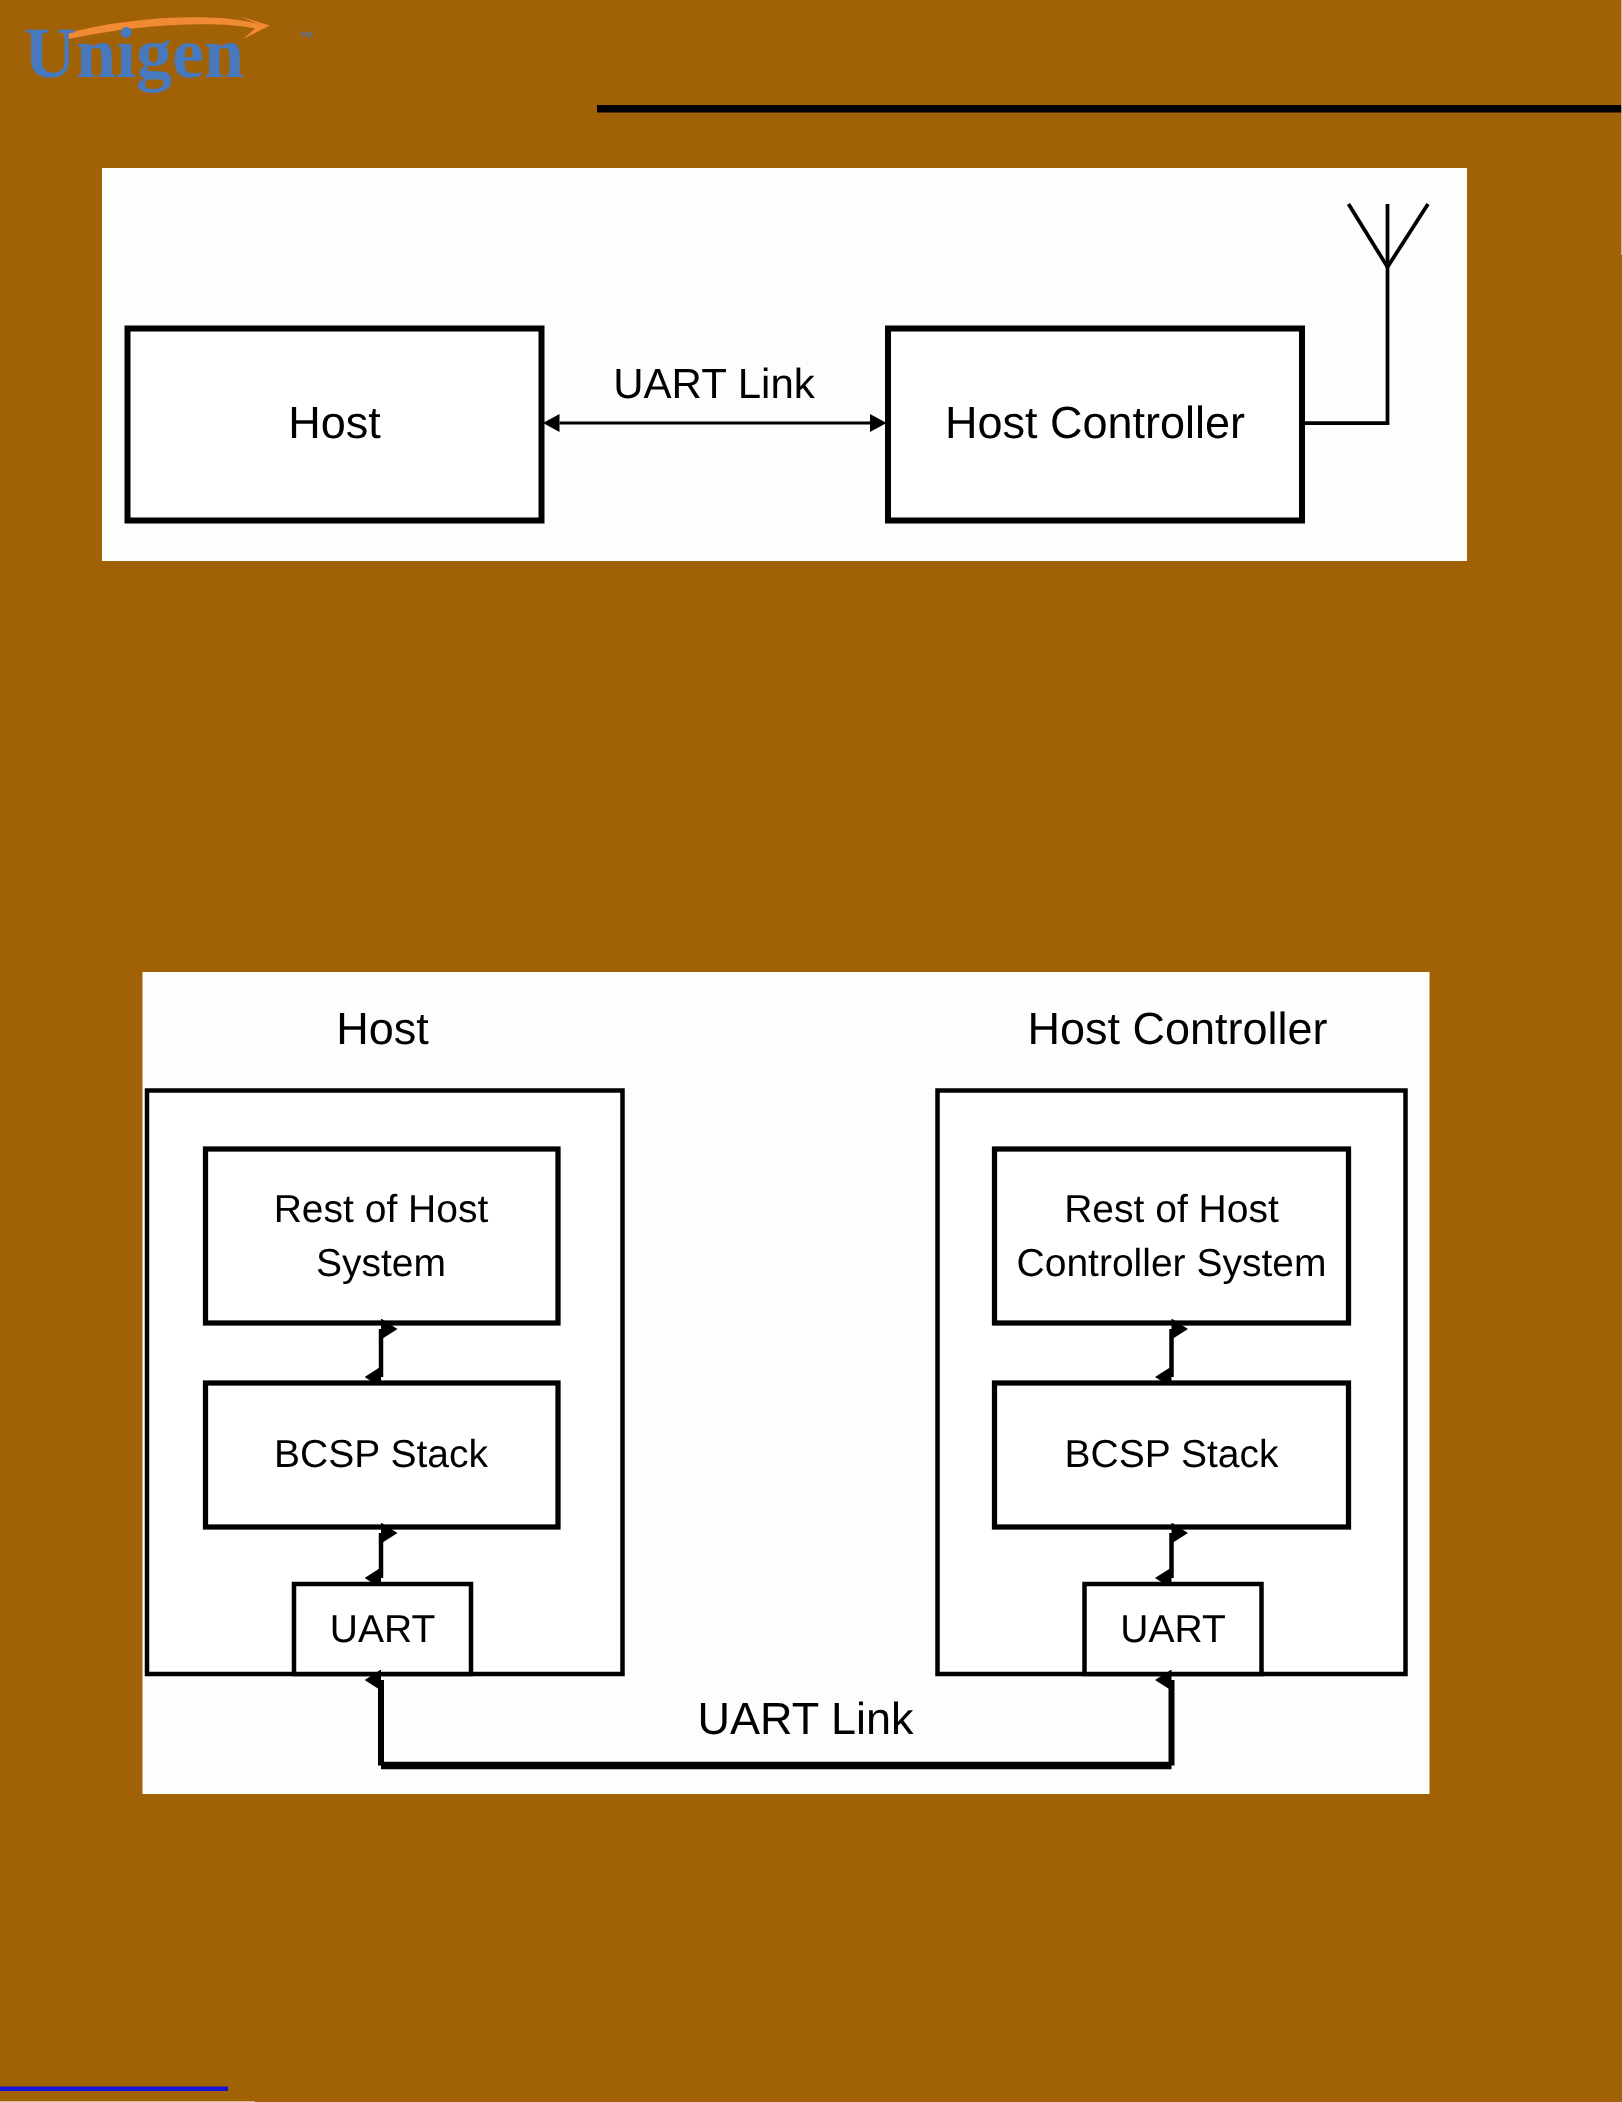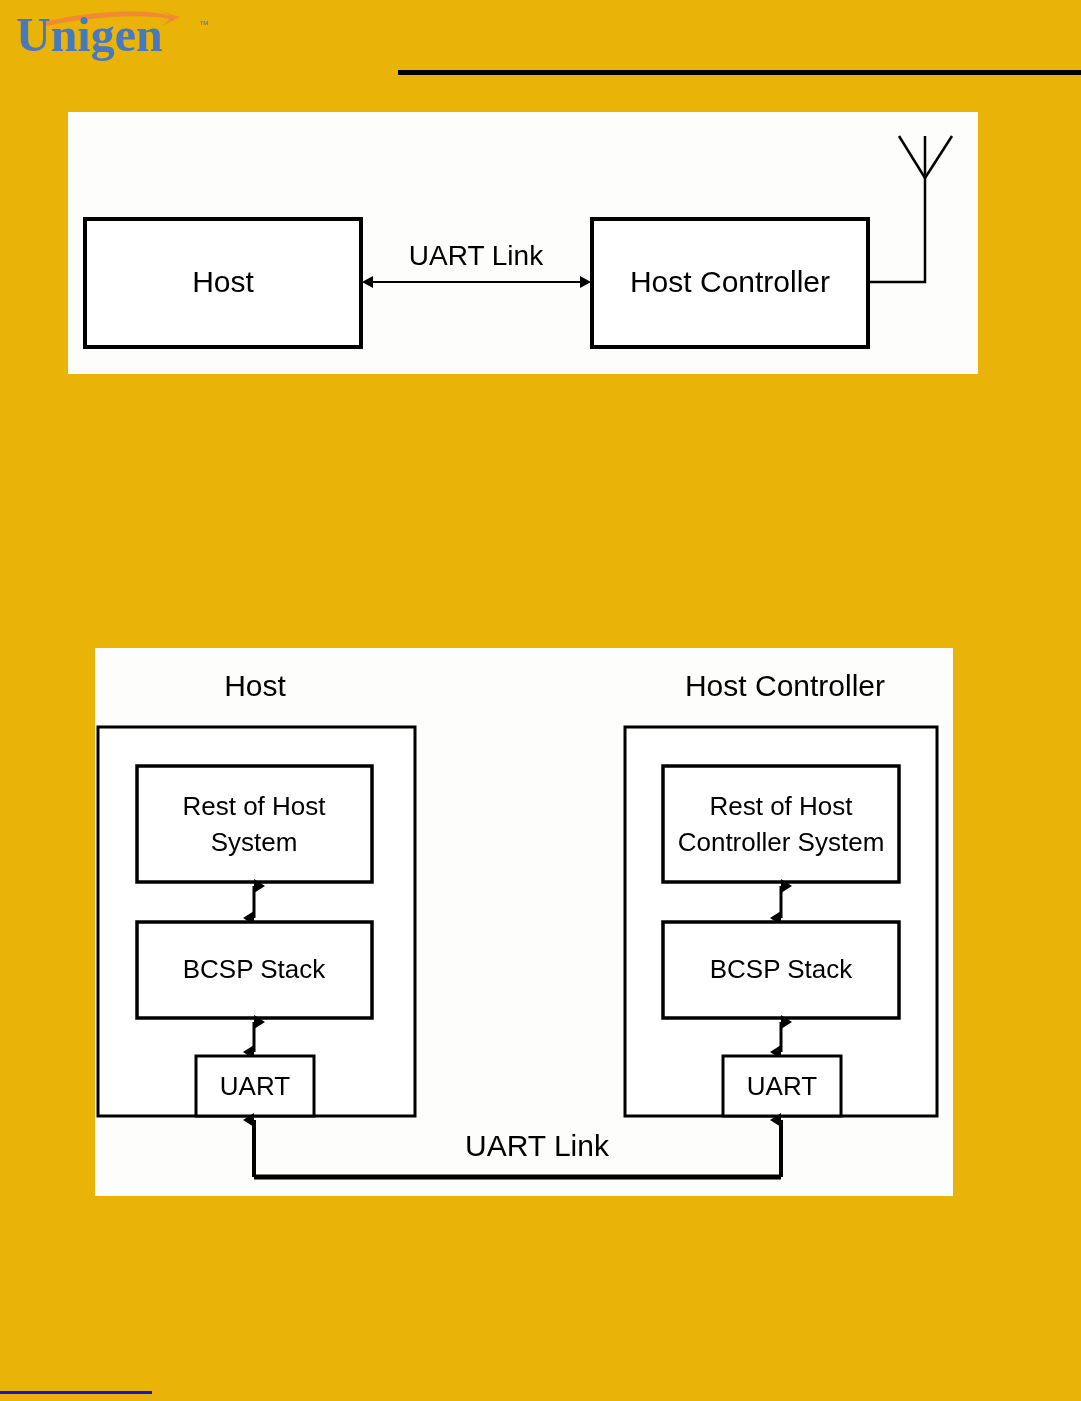--- a/index.html
+++ b/index.html
@@ -9,21 +9,21 @@
     background: #ffffff;
   }
   body {
     font-family: "Liberation Sans", sans-serif;
     color: #000000;
   }
   #page {
     position: relative;
     width: 1081px;
     height: 1401px;
-    background: #eab308;
+    background: #a16207;
     overflow: hidden;
   }
 
   
   #header-logo {
     position: absolute;
     left: 14px;
     top: 6px;
     width: 210px;
     height: 58px;

